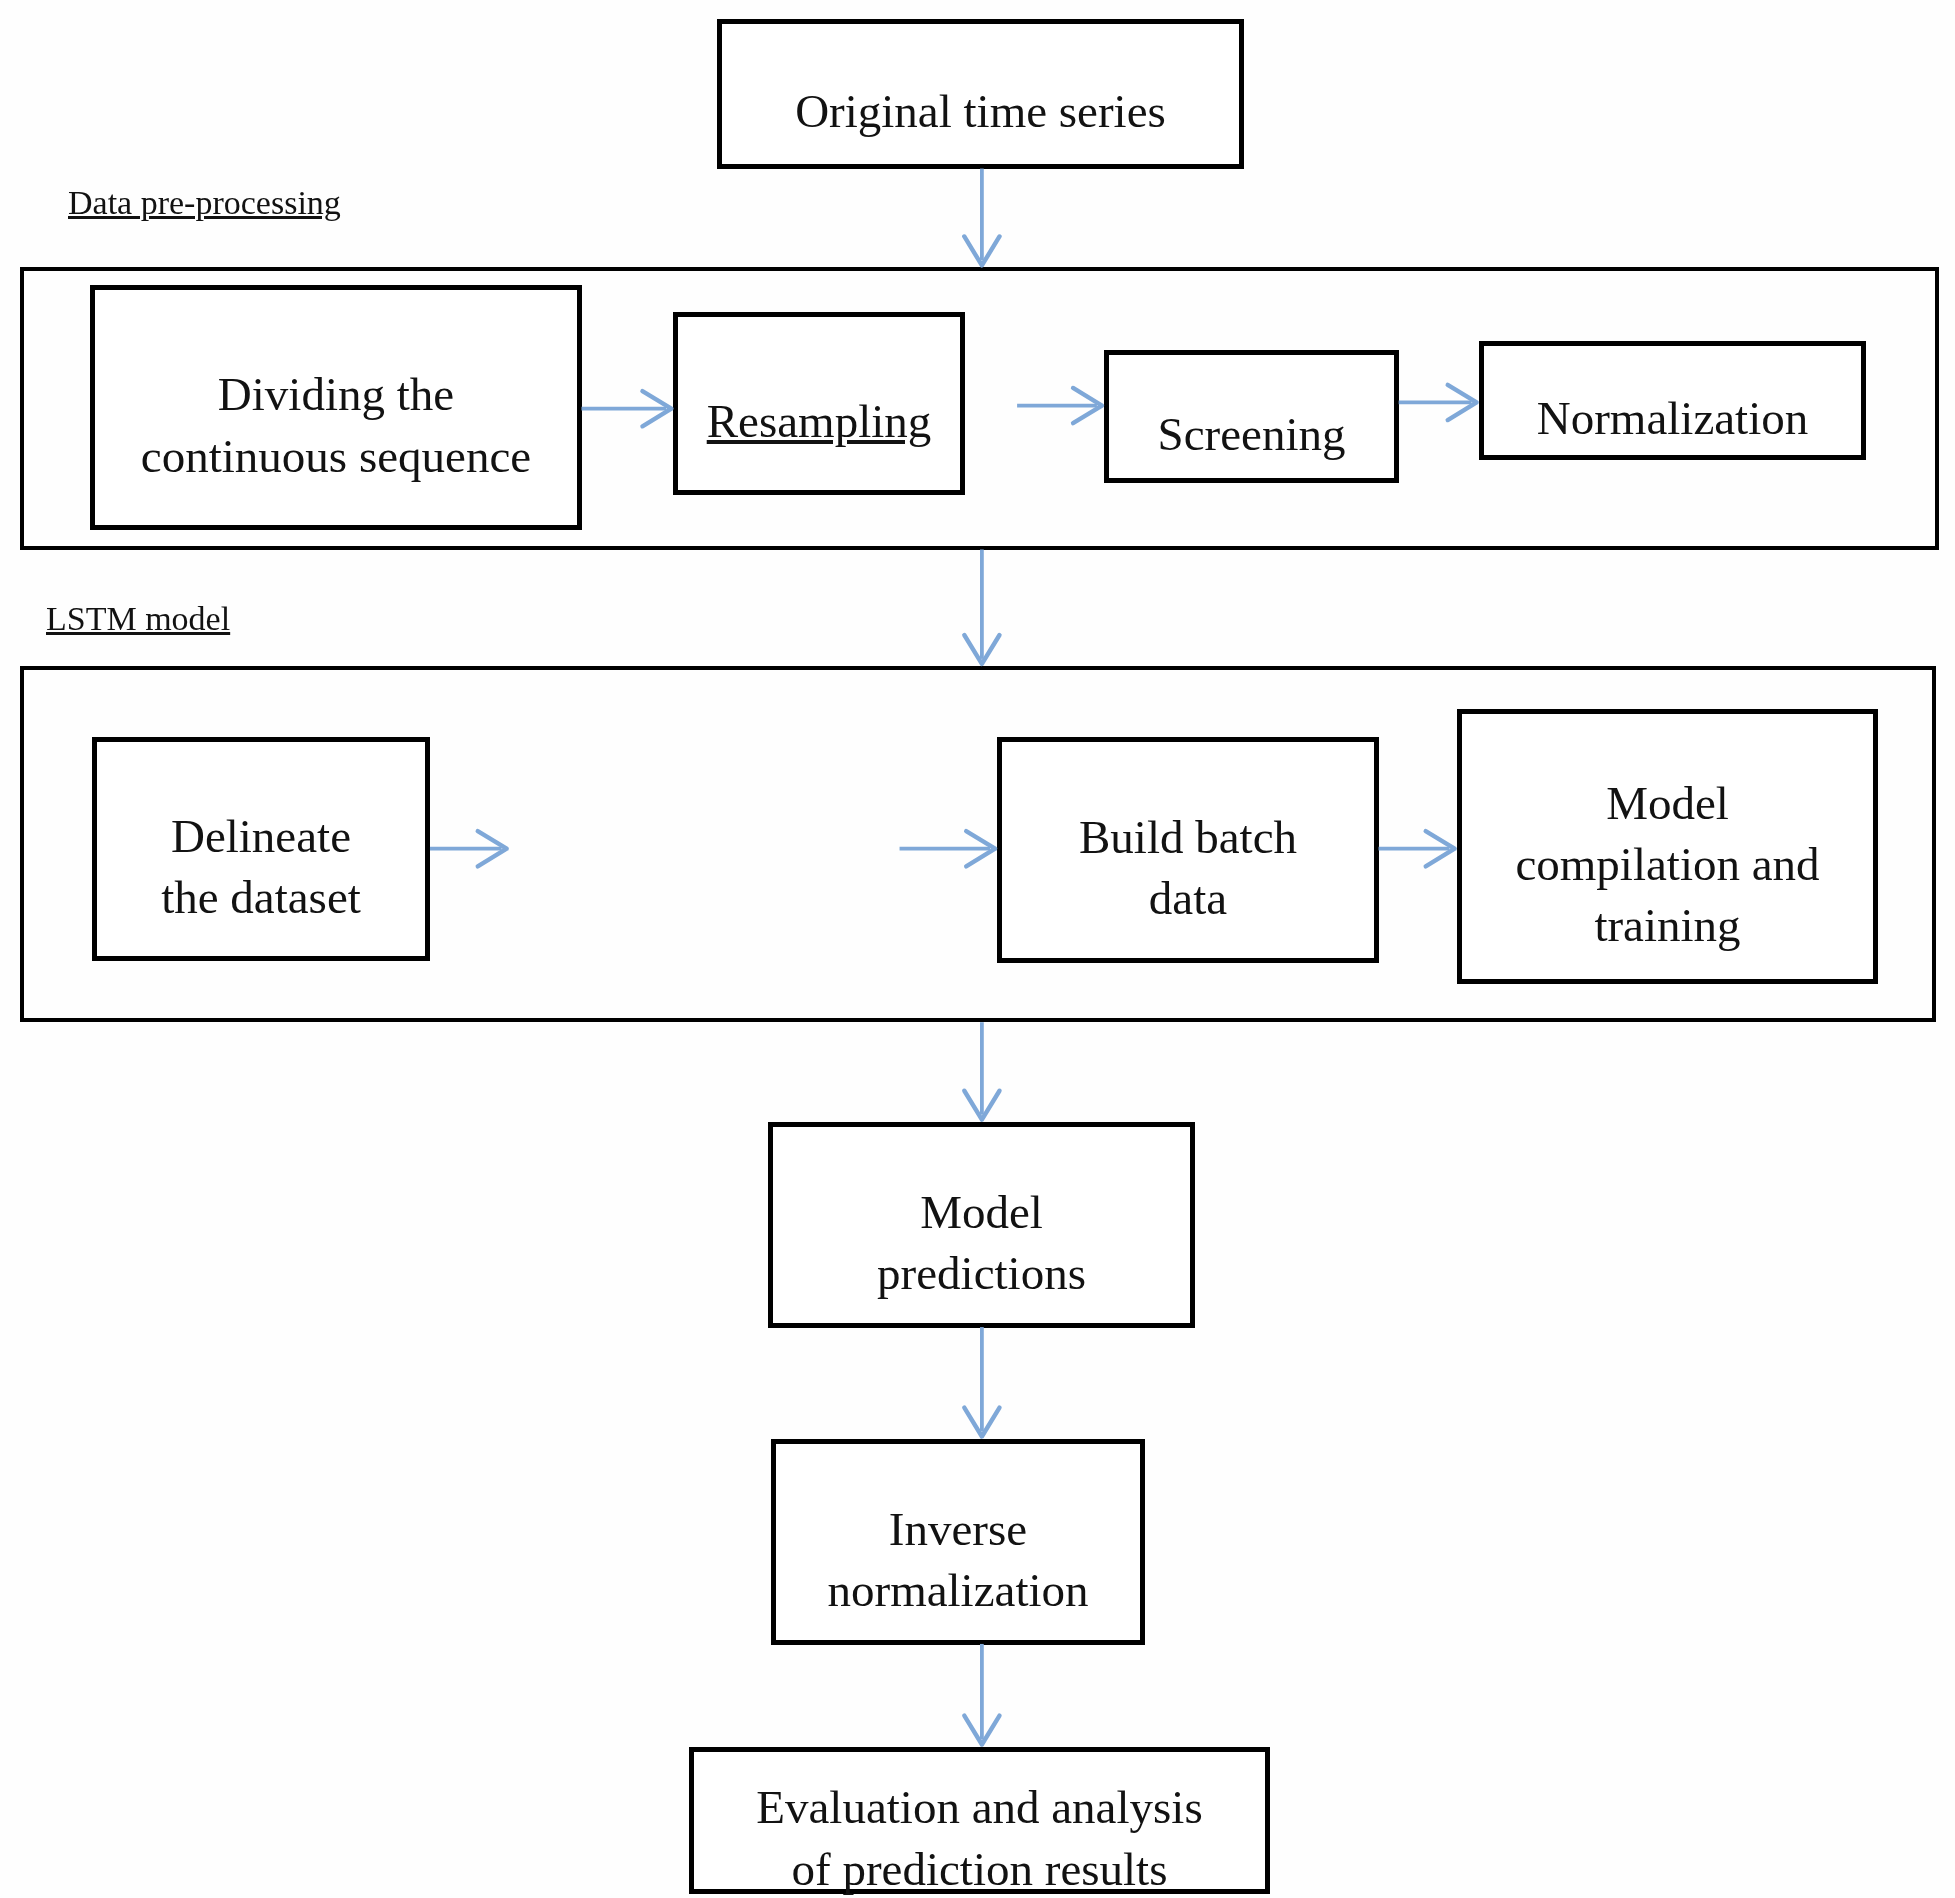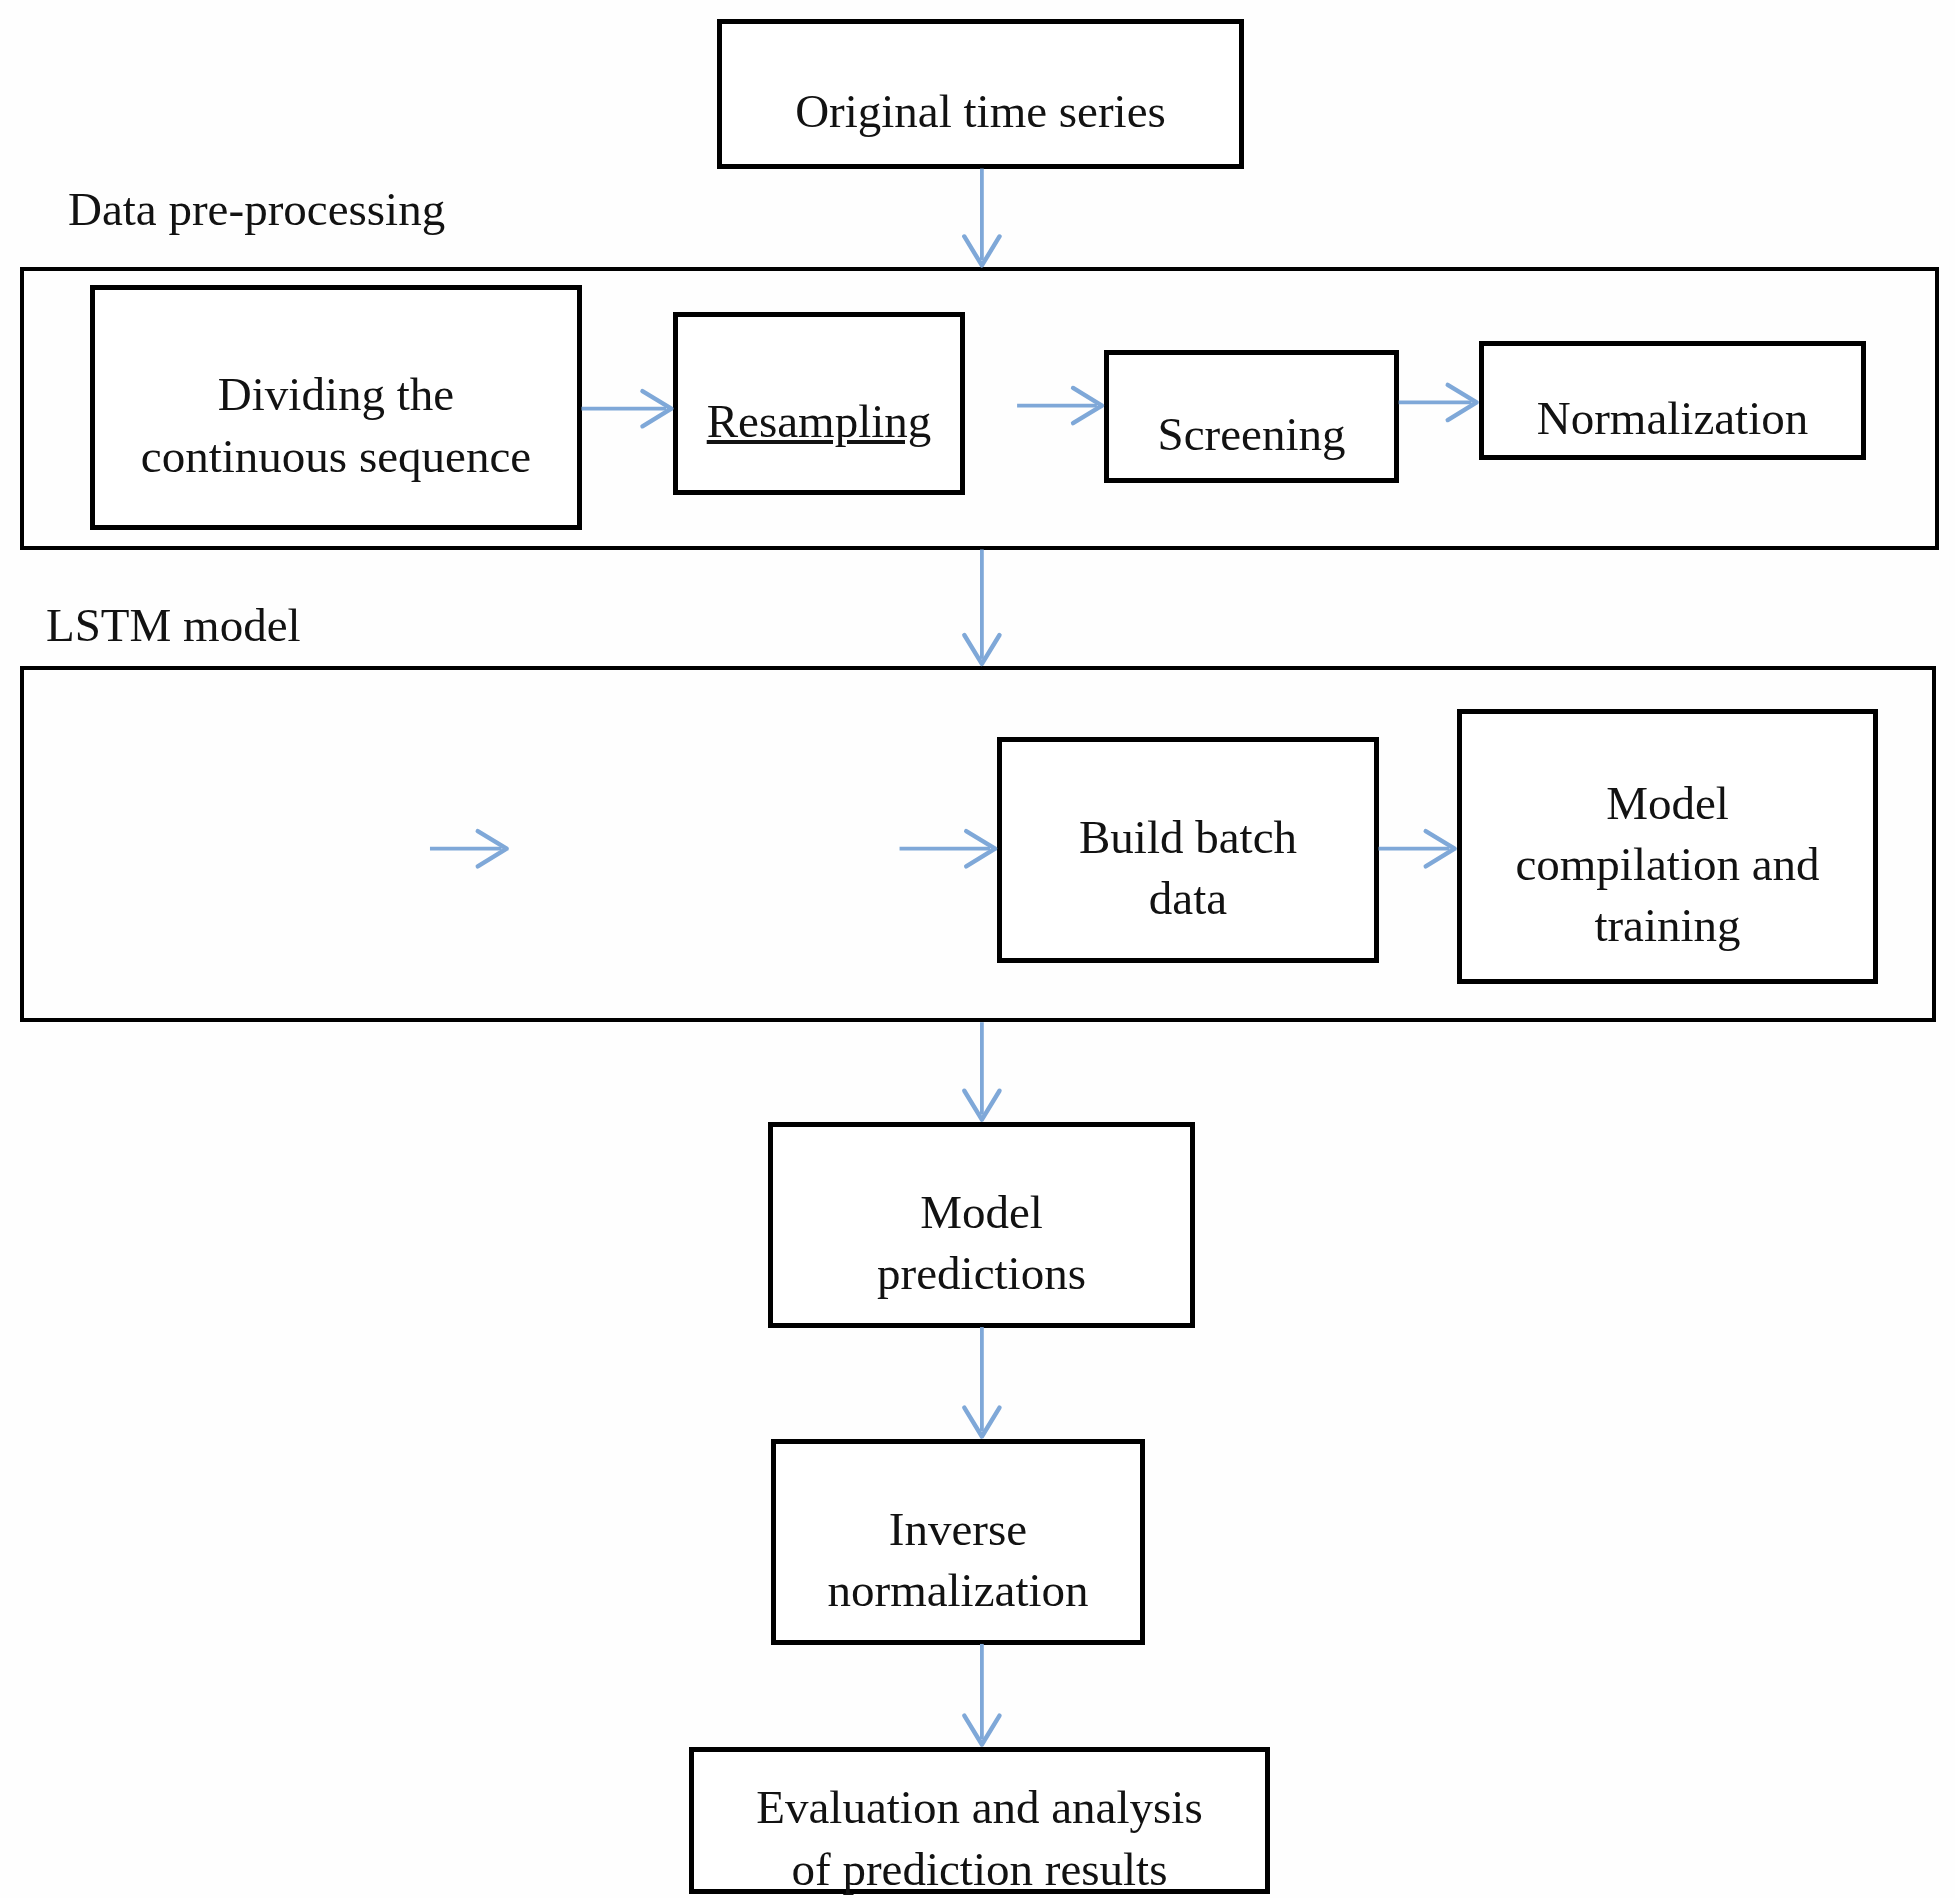--- a/index.html
+++ b/index.html
@@ -29,23 +29,24 @@
     text-align: center;
   }
   .node .lbl {
     white-space: pre-line;
     font-size: 47px;
     line-height: 1.3;
     margin-top: 36px;
   }
   .section-label {
     position: absolute;
-    font-size: 47px;
+    font-size: 34px;
     line-height: 1.1;
     white-space: nowrap;
+    text-decoration: underline;
   }
   svg.arrows {
     position: absolute;
     left: 0; top: 0;
     width: 1955px; height: 1898px;
     pointer-events: none;
   }
   .arrow-stroke { stroke: #7fa8d8; fill: none; }
   .stem { stroke-width: 6px; }
   .head { stroke-width: 7px; stroke-linecap: round; stroke-linejoin: round; }
@@ -77,20 +78,24 @@
   </div>
 
   <div class="node" style="left:1479px; top:341px; width:387px; height:119px;">
     <div class="lbl">Normalization</div>
   </div>
 
   <div class="section-label" style="left:46px; top:600px;">LSTM model</div>
 
   <div class="group" style="left:19.5px; top:666px; width:1916px; height:356px;"></div>
 
+  <div class="node" style="left:92px; top:737px; width:338px; height:224px;">
+    <div class="lbl">Delineate
+the dataset</div>
+  </div>
 
 
   <div class="node" style="left:997px; top:737px; width:382px; height:226px;">
     <div class="lbl">Build batch
 data</div>
   </div>
 
   <div class="node" style="left:1457px; top:709px; width:421px; height:275px;">
     <div class="lbl">Model
 compilation and

